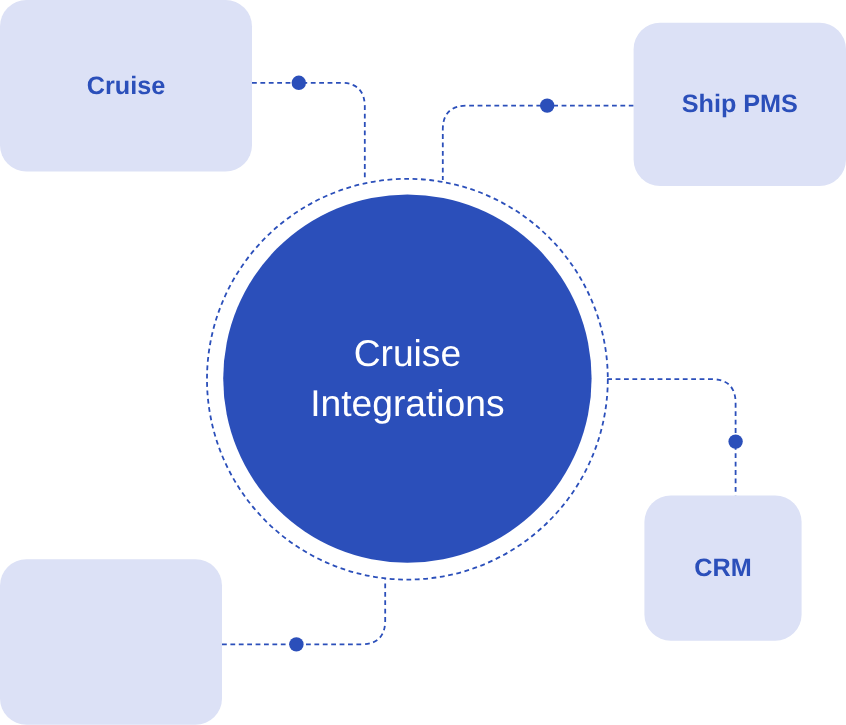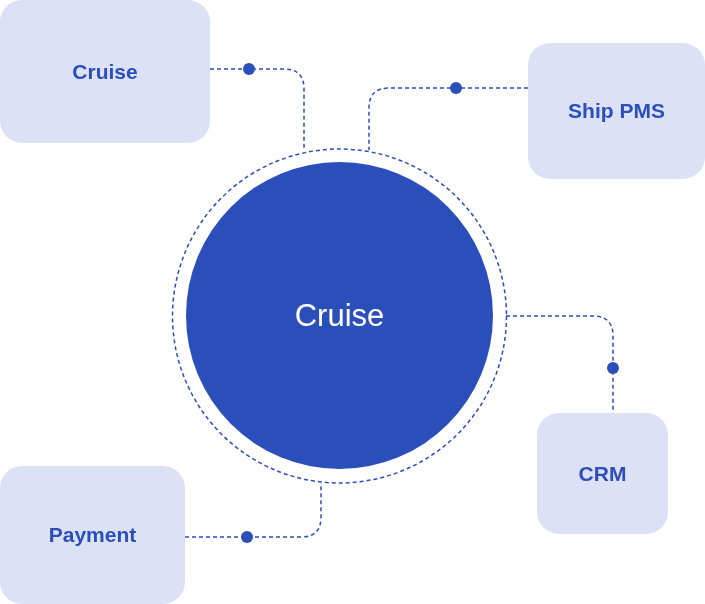--- a/index.html
+++ b/index.html
@@ -30,33 +30,33 @@
   <g fill="#2b4fba">
     <circle cx="249" cy="69" r="6"></circle>
     <circle cx="456" cy="88" r="6"></circle>
     <circle cx="613" cy="368" r="6"></circle>
     <circle cx="247" cy="537" r="6"></circle>
   </g>
 </svg>
 
 <div class="hub">
   <span>Cruise</span>
+  <span>Integrations</span>
 </div>
 
 <div class="box" style="left:0px; top:0px; width:210px; height:143px;">
   <div>
     <span>Cruise</span>
   </div>
 </div>
 
-<div class="box" style="left:528px; top:19px; width:177px; height:136px;margin-top:24px;">
+<div class="box" style="left:528px; top:19px; width:177px; height:136px;">
   <span>Ship PMS</span>
 </div>
 
 <div class="box" style="left:537px; top:413px; width:131px; height:121px;">
   <span>CRM</span>
 </div>
 
 <div class="box" style="left:0px; top:466px; width:185px; height:138px;">
   <div>
-    <span>Payment</span>
   </div>
 </div>
 
 </body></html>

